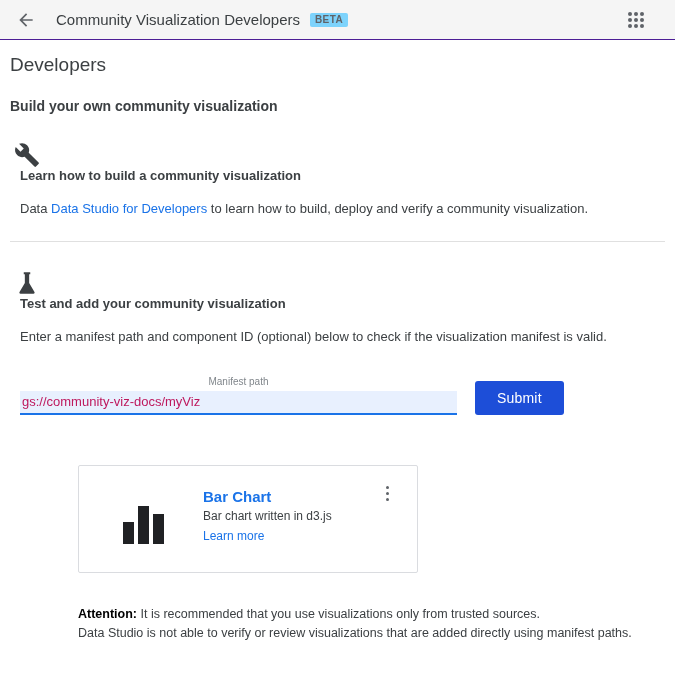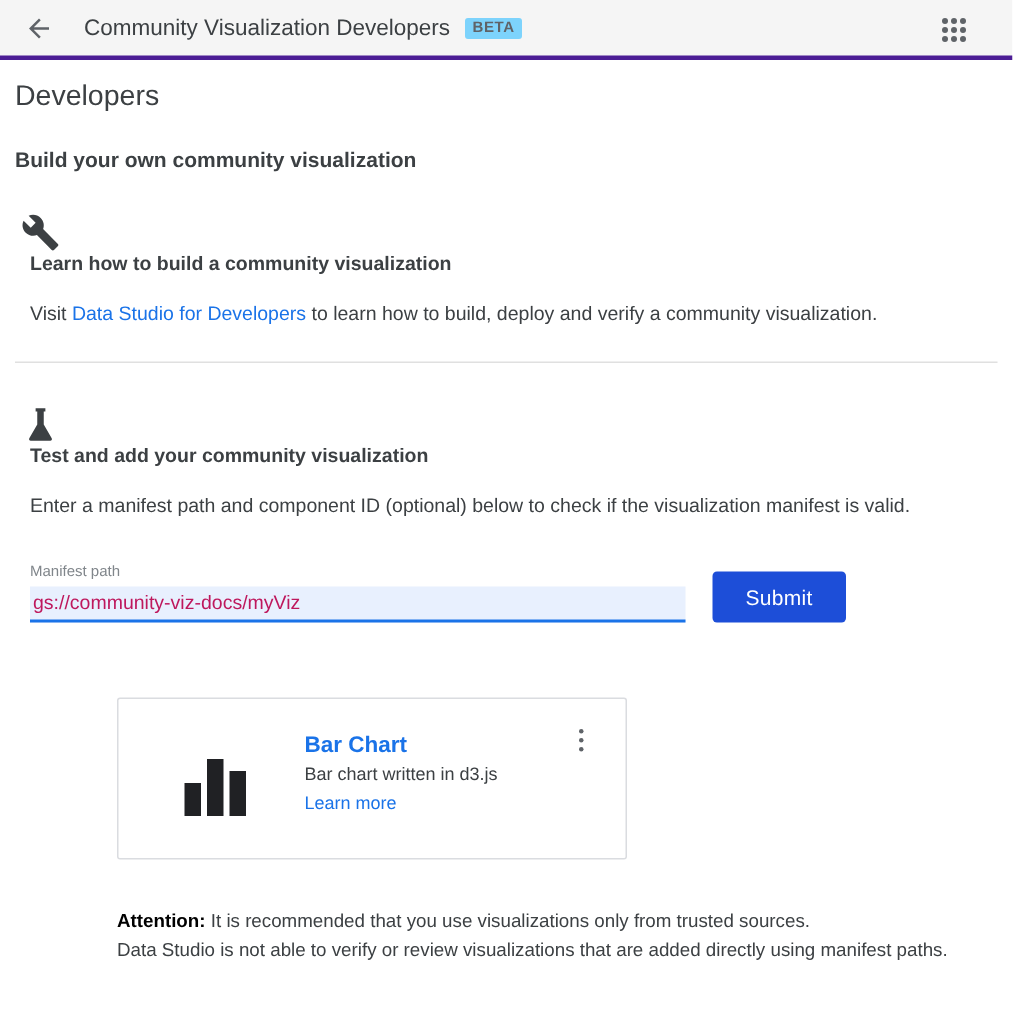--- a/index.html
+++ b/index.html
@@ -12,21 +12,21 @@
     background: #ffffff;
     font-family: "Liberation Sans", sans-serif;
     color: #202124;
     overflow: hidden;
   }
 
   
   .header {
     height: 40px;
     background: #f5f5f5;
-    border-bottom: 3px solid #4c1d95;
+    border-bottom: 1px solid #4c1d95;
     display: flex;
     align-items: center;
     padding: 0 14px;
     box-sizing: border-box;
     position: relative;
   }
   .back-icon {
     width: 24px;
     height: 24px;
     display: flex;
@@ -148,20 +148,21 @@
   }
   .field {
     width: 437px;
     position: relative;
   }
   .field-label {
     font-size: 10px;
     color: #80868b;
     display: block;
     margin-bottom: 4px;
+    text-align: center;
   }
   .field-input {
     width: 100%;
     box-sizing: border-box;
     border: none;
     border-bottom: 2px solid #1a73e8;
     background: #e8f0fe;
     font-size: 13px;
     color: #be185d;
     padding: 3px 2px 4px 2px;
@@ -296,21 +297,21 @@
 
   <div class="section">
     <div class="section-icon">
       <svg width="26" height="26" viewBox="0 0 24 24" aria-hidden="true">
         <path d="M22.7 19l-9.1-9.1c.9-2.3.4-5-1.5-6.9-2-2-5-2.4-7.4-1.3L9 6 6 9 1.6 4.7C.4 7.1.9 10.1 2.9 12.1c1.9 1.9 4.6 2.4 6.9 1.5l9.1 9.1c.4.4 1 .4 1.4 0l2.3-2.3c.5-.4.5-1.1.1-1.4z" fill="#3c4043"></path>
       </svg>
     </div>
     <div class="section-body">
       <div class="section-heading">Learn how to build a community visualization</div>
       <p class="section-text">
-        <span>Visit</span>
+        <span>Data</span>
         <a class="link" href="#">Data Studio for Developers</a>
         <span>to learn how to build, deploy and verify a community visualization.</span>
       </p>
     </div>
   </div>
 
   <div class="divider"></div>
 
   <div class="section">
     <div class="section-icon">

